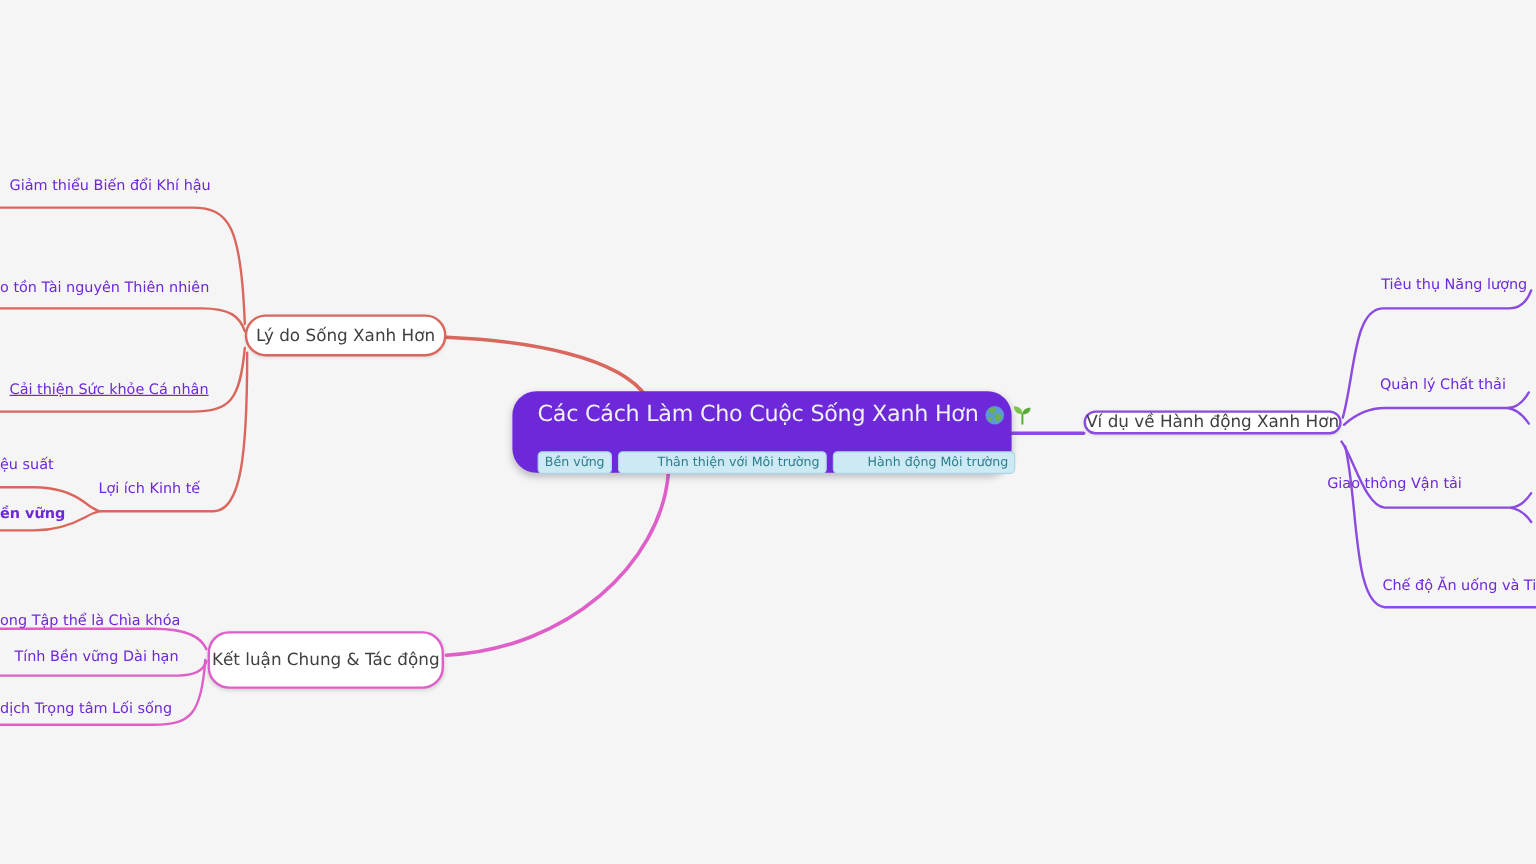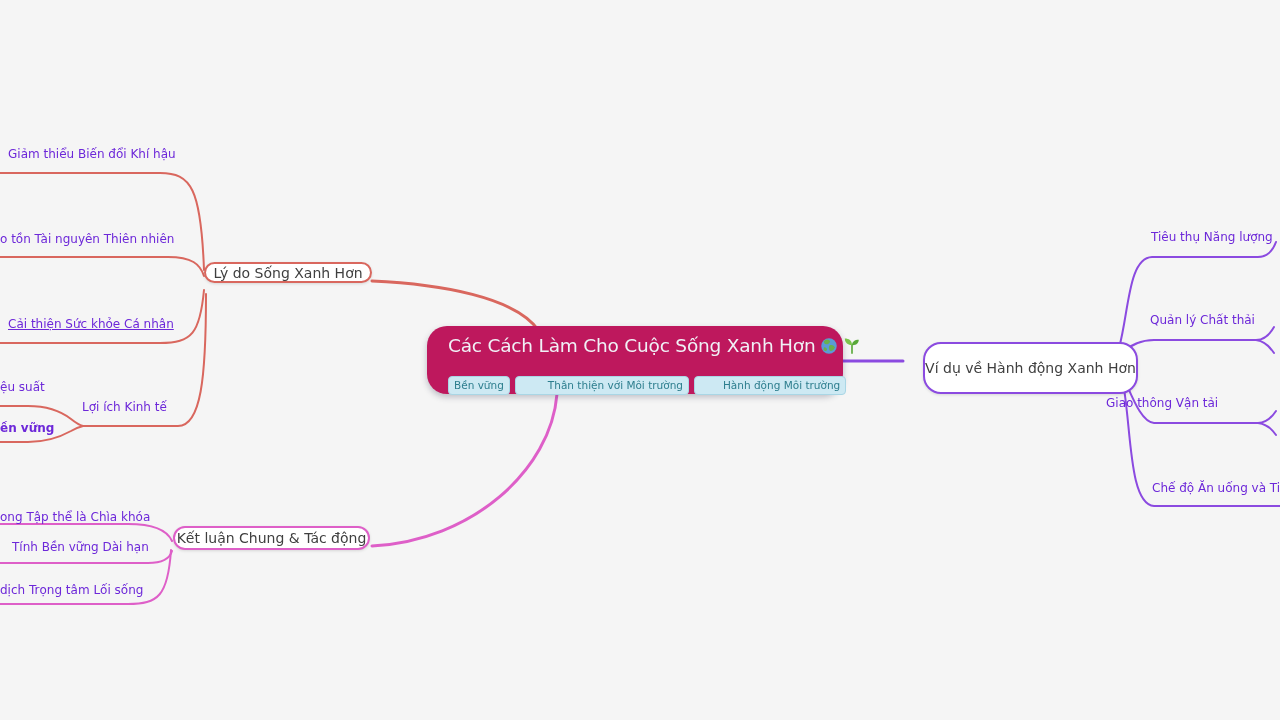--- a/index.html
+++ b/index.html
@@ -51,21 +51,21 @@
     <path class="w2" d="M0,563 H148 C164,563 170,558 172,551" stroke="#de5fc8"></path>
     <path class="w2" d="M0,604 H128 C158,604 168,596 171,550" stroke="#de5fc8"></path>
 
     <path class="w3" d="M843,361 H903" stroke="#8b4ae0"></path>
     <path class="w2" d="M1119,348 C1129,312 1128,258 1152,257 H1258 C1268,257 1273,250 1276,242" stroke="#8b4ae0"></path>
     <path class="w2" d="M1120,354 C1130,345 1140,340 1154,340 H1256 M1256,340 C1265,340 1270,334 1274,327 M1256,340 C1265,341 1270,347 1274,353" stroke="#8b4ae0"></path>
     <path class="w2" d="M1118,368 C1128,382 1138,422 1154,423 H1258 M1258,423 C1266,423 1272,417 1276,411 M1258,423 C1266,424 1272,429 1276,435" stroke="#8b4ae0"></path>
     <path class="w2" d="M1121,372 C1132,418 1127,504 1154,506 H1280" stroke="#8b4ae0"></path>
   </svg>
 
-  <div class="root-node" style="background-color: #be185d;">
+  <div class="root-node" style="background-color: #6d28d9;">
     <div class="root-title-row">
       <span class="root-title" style="color: rgb(240, 241, 246);">Các Cách Làm Cho Cuộc Sống Xanh Hơn</span>
       <span class="icon">
         <svg width="18" height="18" viewBox="0 0 20 20">
           <circle cx="10" cy="10" r="8.6" fill="#5b9bd5"></circle>
           <path d="M4,5 Q7,1.5 10.5,3.5 Q12.5,5.5 9,7.8 Q4.8,9 4,5 Z" fill="#6ab04c"></path>
           <path d="M11,9 Q15.5,8 16.5,12 Q14.5,16.5 11,15.2 Q8.8,12 11,9 Z" fill="#6ab04c"></path>
           <path d="M4.5,11.5 Q7.8,11.8 7.8,14.5 Q6,17 3.8,13.8 Z" fill="#6ab04c"></path>
         </svg>
       </span>
@@ -77,25 +77,25 @@
         </svg>
       </span>
     </div>
     <div class="tag-row">
       <span class="tag" style="background-color: rgb(205, 233, 243); color: rgb(45, 126, 142); border-color: rgb(169, 214, 229);">Bền vững</span>
       <span class="tag" style="background-color: rgb(205, 233, 243); color: rgb(45, 126, 142); border-color: rgb(169, 214, 229); padding-left: 32px;">Thân thiện với Môi trường</span>
       <span class="tag" style="background-color: rgb(205, 233, 243); color: rgb(45, 126, 142); border-color: rgb(169, 214, 229); padding-left: 28px;">Hành động Môi trường</span>
     </div>
   </div>
 
-  <div class="pill" style="left: 204px; top: 262px; width: 168px; height: 21px; border-color: rgb(217, 103, 94);">Lý do Sống Xanh Hơn</div>
+  <div class="pill" style="left: 204px; top: 262px; width: 168px; height: 35px; border-color: rgb(217, 103, 94);">Lý do Sống Xanh Hơn</div>
 
-  <div class="pill" style="left: 173px; top: 526px; width: 197px; height: 24px; border-color: rgb(222, 95, 200);">Kết luận Chung &amp; Tác động</div>
+  <div class="pill" style="left: 173px; top: 526px; width: 197px; height: 48px; border-color: rgb(222, 95, 200);">Kết luận Chung &amp; Tác động</div>
 
-  <div class="pill" style="left: 903px; top: 342px; width: 215px; height: 52px; border-color: rgb(139, 74, 224); margin-left: 20px;">Ví dụ về Hành động Xanh Hơn</div>
+  <div class="pill" style="left: 903px; top: 342px; width: 215px; height: 20px; border-color: rgb(139, 74, 224);">Ví dụ về Hành động Xanh Hơn</div>
 
   <span class="leaf" style="left:8px; top:147px;">Giảm thiểu Biến đổi Khí hậu</span>
   <span class="leaf" style="left:0px; top:232px;">o tồn Tài nguyên Thiên nhiên</span>
   <span class="leaf" style="left:8px; top:317px;text-decoration:underline;">Cải thiện Sức khỏe Cá nhân</span>
   <span class="leaf" style="left:82px; top:400px;">Lợi ích Kinh tế</span>
   <span class="leaf" style="left:0px; top:380px;">ệu suất</span>
   <span class="leaf" style="left:0px; top:421px;font-weight:bold;">ền vững</span>
 
   <span class="leaf" style="left:0px; top:497px;margin-top:13px;">ong Tập thể là Chìa khóa</span>
   <span class="leaf" style="left:12px; top:540px;">Tính Bền vững Dài hạn</span>

